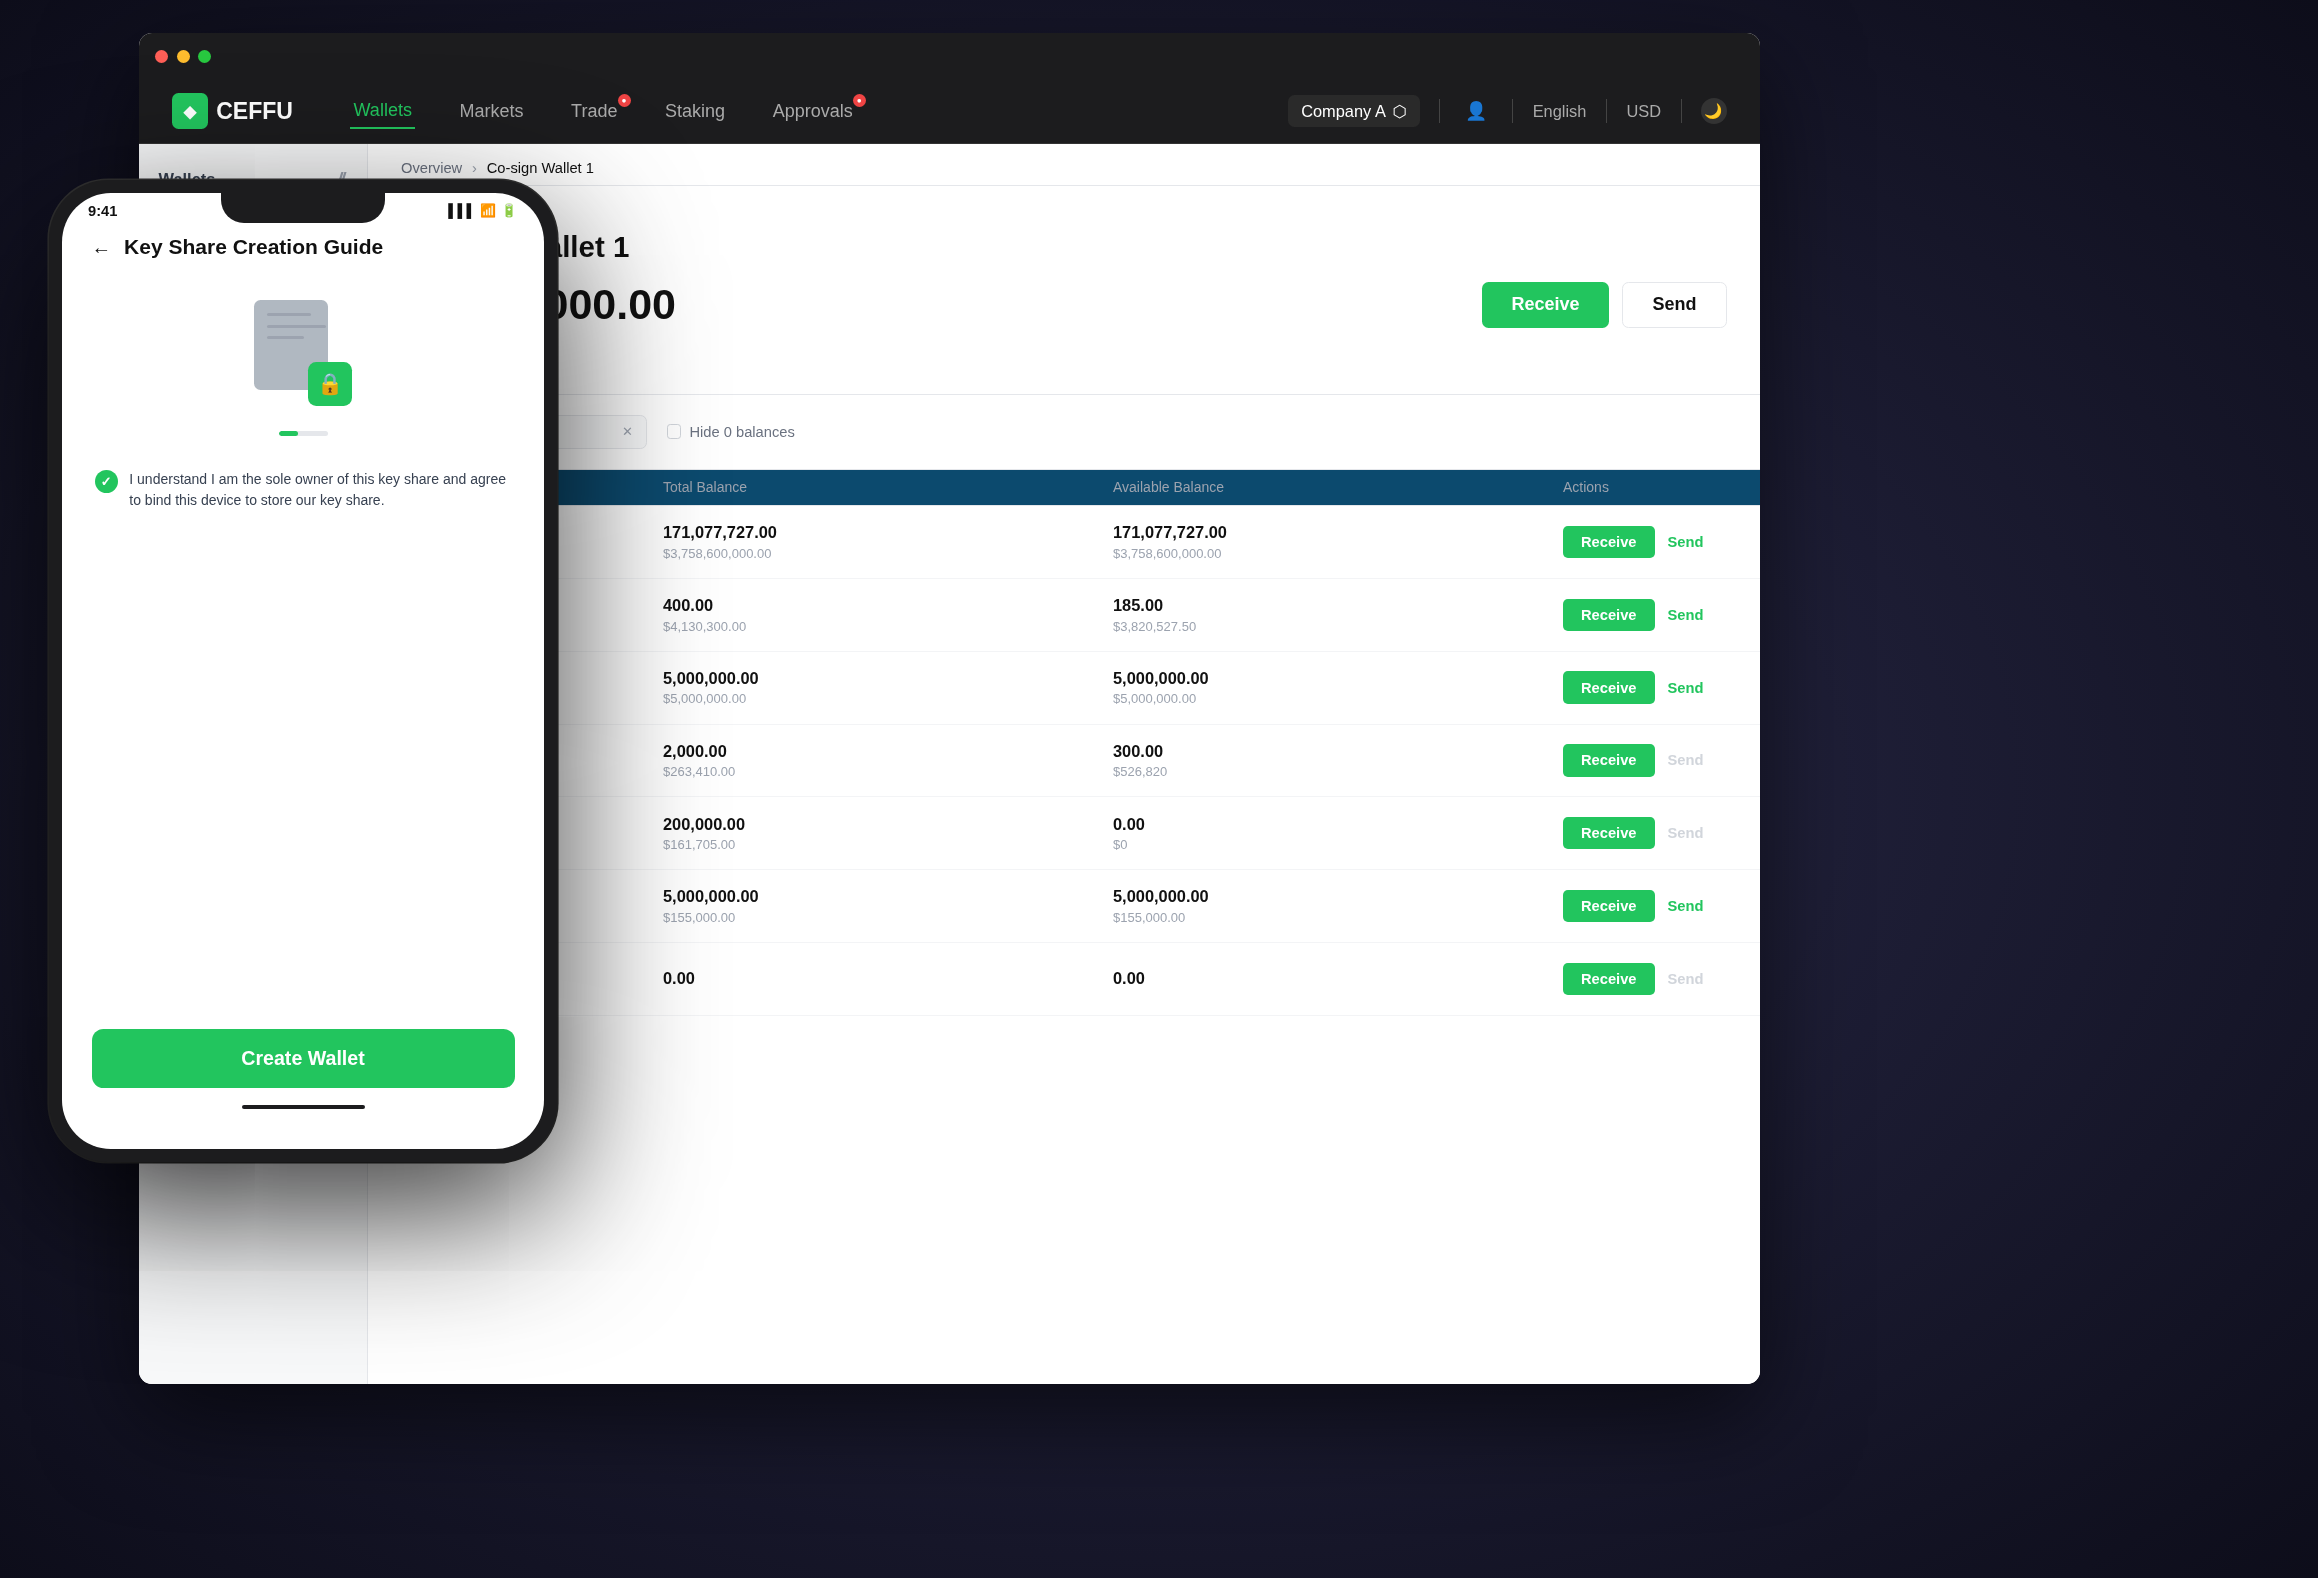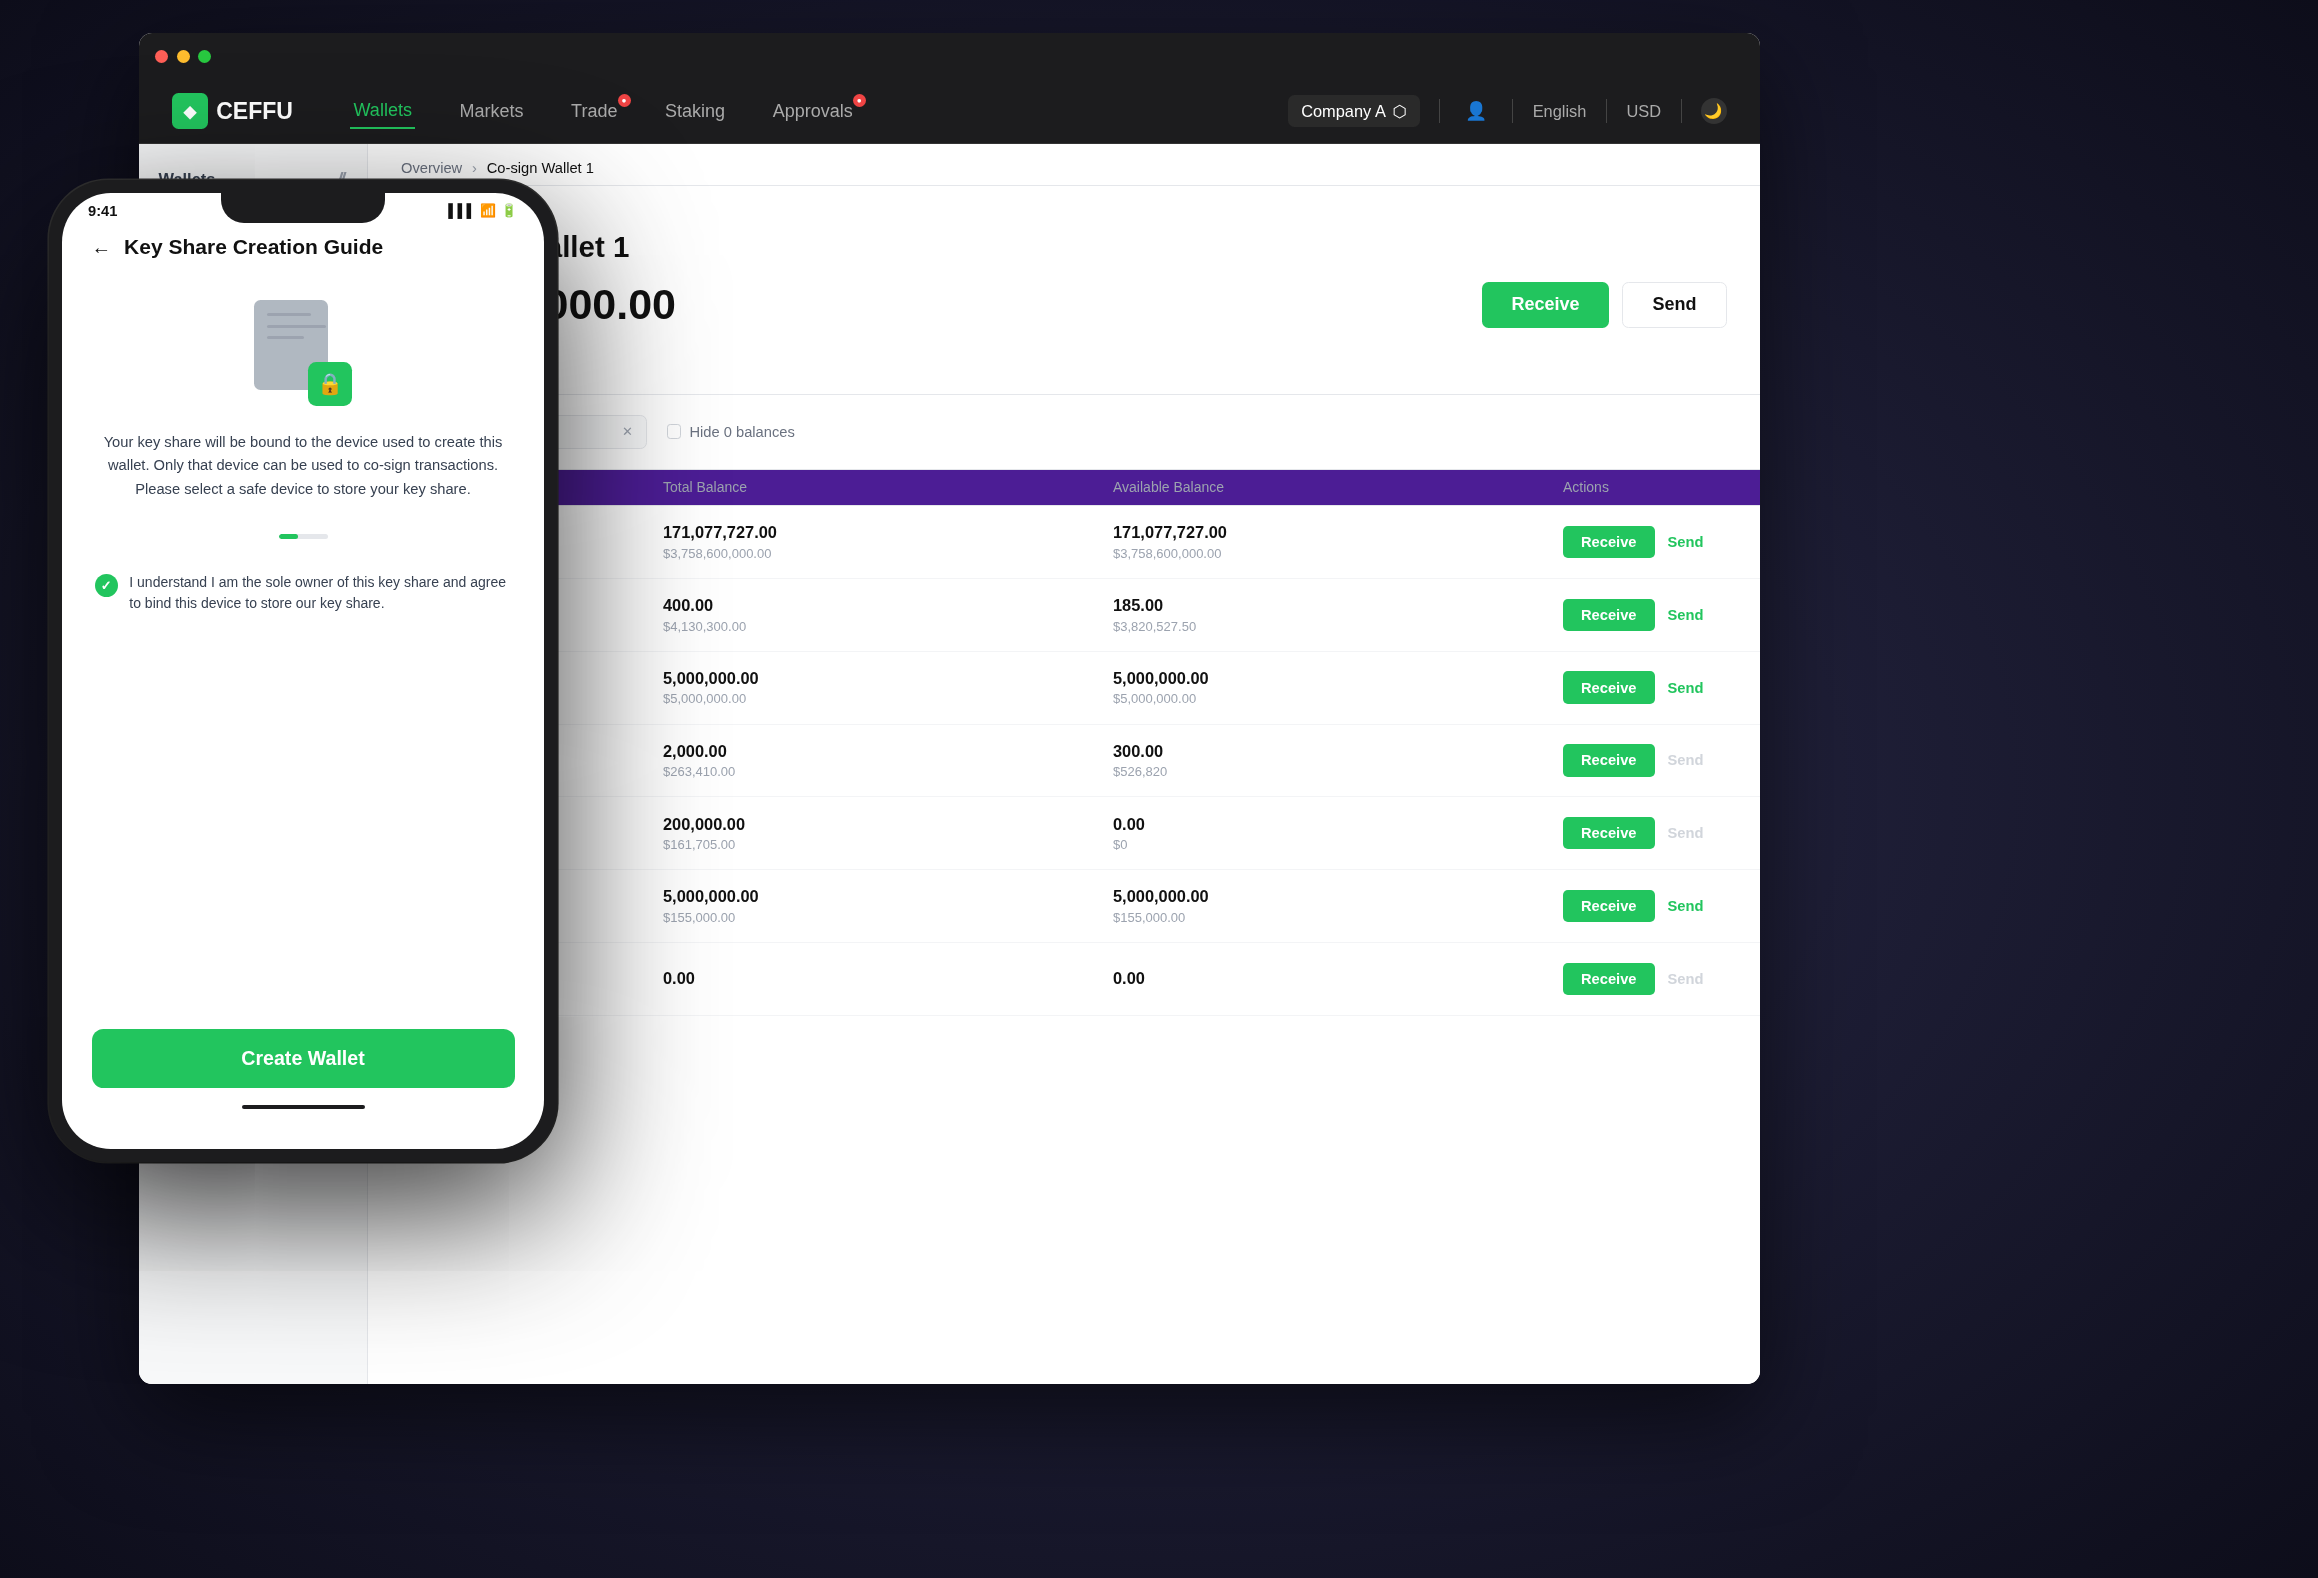--- a/index.html
+++ b/index.html
@@ -307,21 +307,21 @@
     }
 
     
     .coins-table {
       width: 100%;
     }
     .table-header {
       display: grid;
       grid-template-columns: 262px 1fr 1fr 164px;
       padding: 9.8px 33px;
-      background: #4c1d95;
+      background: #0c4a6e;
       border-bottom: 0.8px solid #e5e7eb;
       border-top: 0.8px solid #e5e7eb;
       font-size: 14px;
       color: #9ca3af;
       font-weight: 500;
     }
     .table-row {
       display: grid;
       grid-template-columns: 262px 1fr 1fr 164px;
       padding: 16.4px 33px;
@@ -872,21 +872,20 @@
         <div class="key-icon-wrap">
           <div class="key-doc">
             <div style="position:absolute; top:13px; left:13px; width:60%; height:3.3px; background:#9ca3af; border-radius:1.6px;"></div>
             <div style="position:absolute; top:24.6px; left:13px; width:80%; height:3.3px; background:#9ca3af; border-radius:1.6px;"></div>
             <div style="position:absolute; top:36px; left:13px; width:50%; height:3.3px; background:#9ca3af; border-radius:1.6px;"></div>
           </div>
           <div class="key-lock">🔒</div>
         </div>
       </div>
 
-      <p class="phone-description">Your key share will be bound to the device used to create this wallet. Only that device can be used to co-sign transactions. Please select a safe device to store your key share.</p>
 
       <div class="progress-bar-wrap">
         <div class="progress-bar">
           <div class="progress-fill"></div>
         </div>
       </div>
 
       <div class="agreement-row">
         <div class="agree-dot"></div>
         <span class="agreement-text">I understand I am the sole owner of this key share and agree to bind this device to store our key share.</span>

